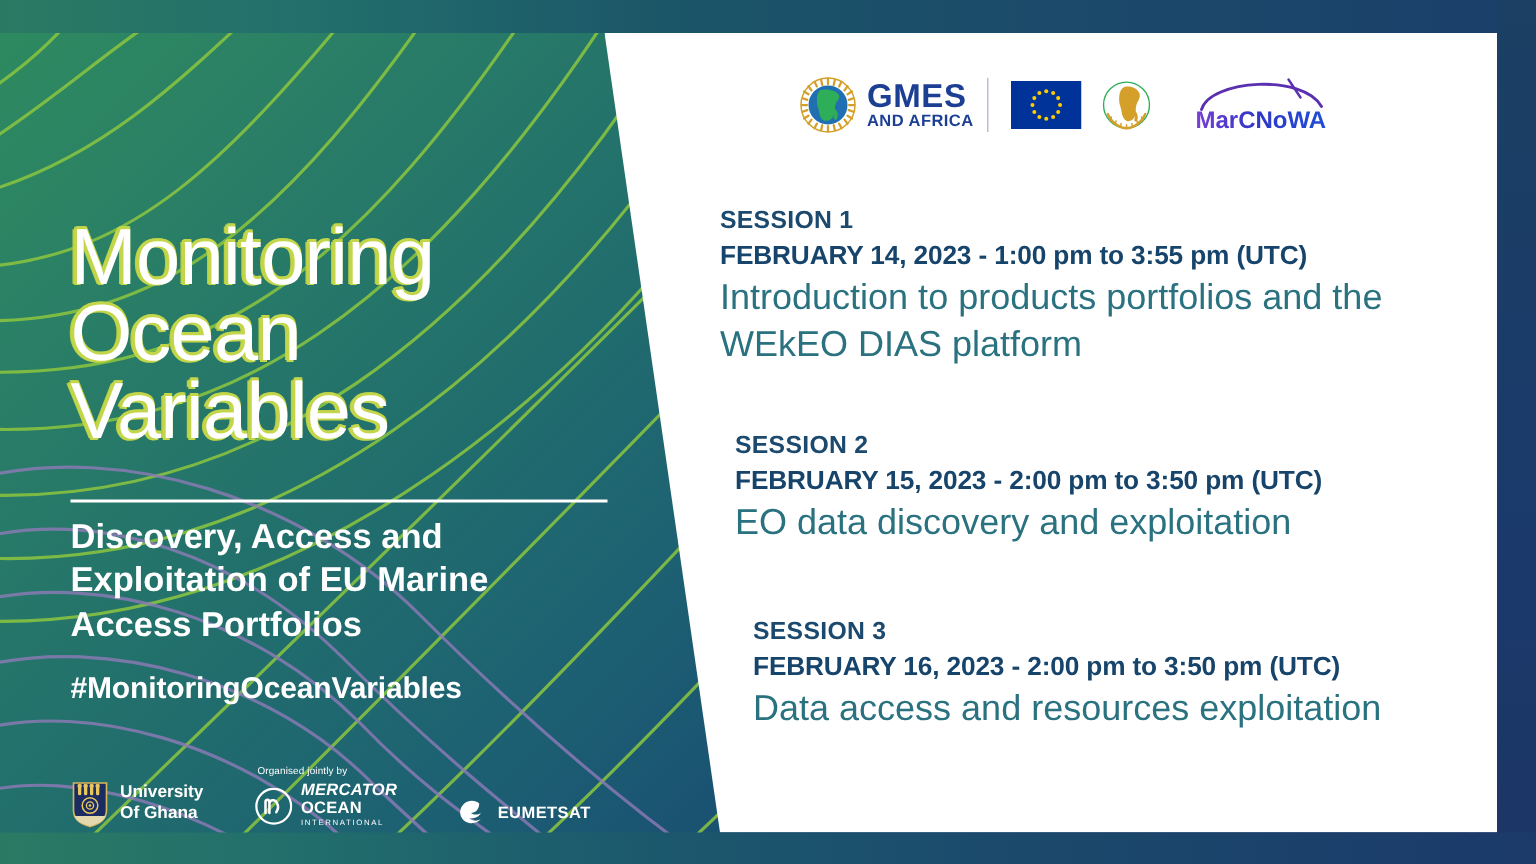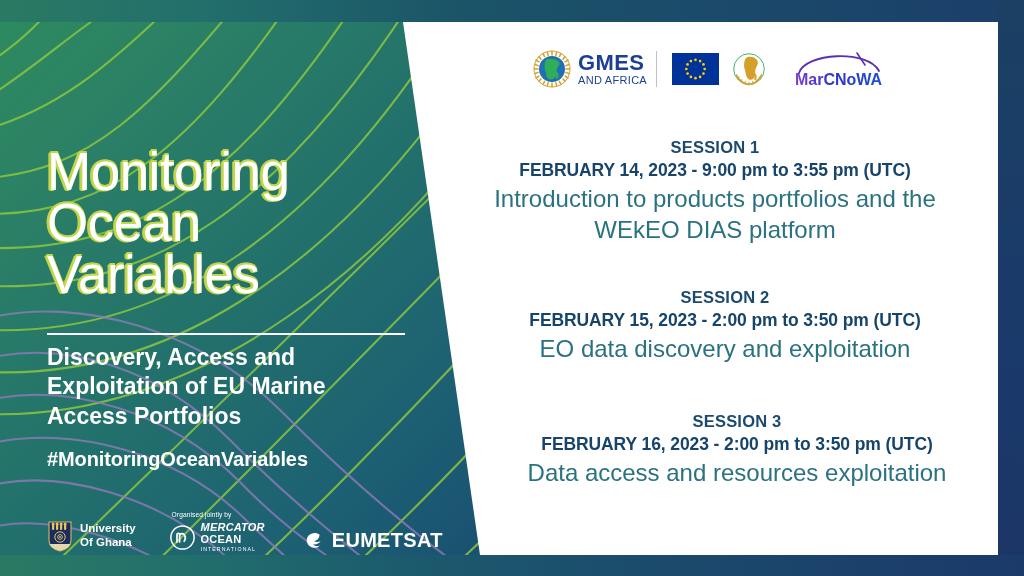--- a/index.html
+++ b/index.html
@@ -45,32 +45,32 @@
   #ug-logo{display:flex;align-items:center;gap:7px;}
   #ug-text{color:#ffffff;font-size:11.5px;font-weight:bold;line-height:1.18;}
   #mercator-block{margin-left:34px;display:flex;flex-direction:column;align-items:flex-start;}
   #organised-label{color:#ffffff;font-size:6.6px;line-height:1;margin-bottom:4px;margin-left:2px;letter-spacing:0.1px;}
   #mercator-logo{display:flex;align-items:center;gap:6px;}
   #mercator-text{color:#ffffff;line-height:1.06;}
   #mercator-text .m1{font-size:11px;font-weight:bold;letter-spacing:0.2px;display:block;font-style:italic;}
   #mercator-text .m2{font-size:11px;font-weight:bold;letter-spacing:0.2px;display:block;}
   #mercator-text .m3{font-size:5.2px;letter-spacing:1.1px;display:block;margin-top:1px;}
   #eumetsat-logo{margin-left:38px;display:flex;align-items:center;gap:6px;}
-  #eumetsat-text{color:#ffffff;font-size:20px;font-weight:bold;letter-spacing:0.3px;}
+  #eumetsat-text{color:#ffffff;font-size:11px;font-weight:bold;letter-spacing:0.3px;}
   
   #header-logos{position:absolute;left:533px;top:47px;display:flex;align-items:center;}
   #gmes-logo{display:flex;align-items:center;gap:7px;}
   #gmes-text{line-height:1;}
   #gmes-text .g1{display:block;color:#1c3f94;font-size:22px;font-weight:bold;letter-spacing:0.4px;}
-  #gmes-text .g2{display:block;color:#1c3f94;font-size:11px;font-weight:normal;letter-spacing:0.3px;margin-top:1px;}
+  #gmes-text .g2{display:block;color:#1c3f94;font-size:11px;font-weight:bold;letter-spacing:0.3px;margin-top:1px;}
   #gmes-divider{width:1px;height:36px;background:#b9c0cf;margin:0 11px 0 9px;}
   #eu-au{display:flex;align-items:center;gap:12px;margin-left:4px;}
   #marcnowa-logo{margin-left:26px;display:block;}
   
-  #sessions{position:absolute;left:0;top:0;width:1024px;height:576px;text-align:center;}
+  #sessions{position:absolute;left:0;top:0;width:1024px;height:576px;}
   .session{position:absolute;}
   .s-no{font-size:16.5px;font-weight:bold;color:#1c4a6e;letter-spacing:0.2px;line-height:1.38;}
   .s-date{font-size:17.5px;font-weight:bold;color:#17446b;letter-spacing:-0.1px;line-height:1.3;}
   .s-desc{font-size:24px;color:#2b7280;line-height:1.32;margin-top:1px;}
   #session-1{left:480px;top:136px;width:470px;}
   #session-2{left:490px;top:286px;width:470px;}
   #session-3{left:502px;top:410px;width:470px;}
 </style>
 </head>
 <body>
@@ -281,21 +281,21 @@
         <text x="2" y="38" font-family="Liberation Sans, sans-serif" font-size="16" font-weight="bold" fill="url(#marcgrad)">MarCNoWA</text>
       </svg>
     </div>
 
   </div>
 
   <div id="sessions">
 
     <div class="session" id="session-1">
       <div class="s-no">SESSION 1</div>
-      <div class="s-date">FEBRUARY 14, 2023 - 9:00 pm to 3:55 pm (UTC)</div>
+      <div class="s-date">FEBRUARY 14, 2023 - 1:00 pm to 3:55 pm (UTC)</div>
       <div class="s-desc">Introduction to products portfolios and the WEkEO DIAS platform</div>
     </div>
 
     <div class="session" id="session-2">
       <div class="s-no">SESSION 2</div>
       <div class="s-date">FEBRUARY 15, 2023 - 2:00 pm to 3:50 pm (UTC)</div>
       <div class="s-desc">EO data discovery and exploitation</div>
     </div>
 
     <div class="session" id="session-3">

